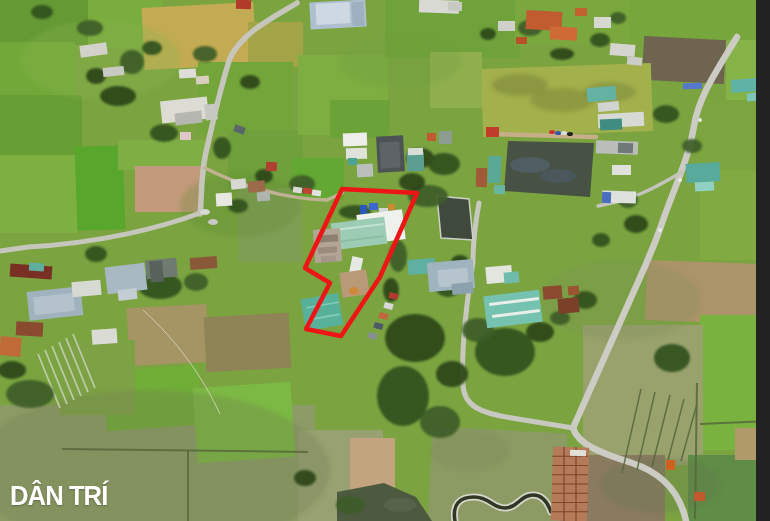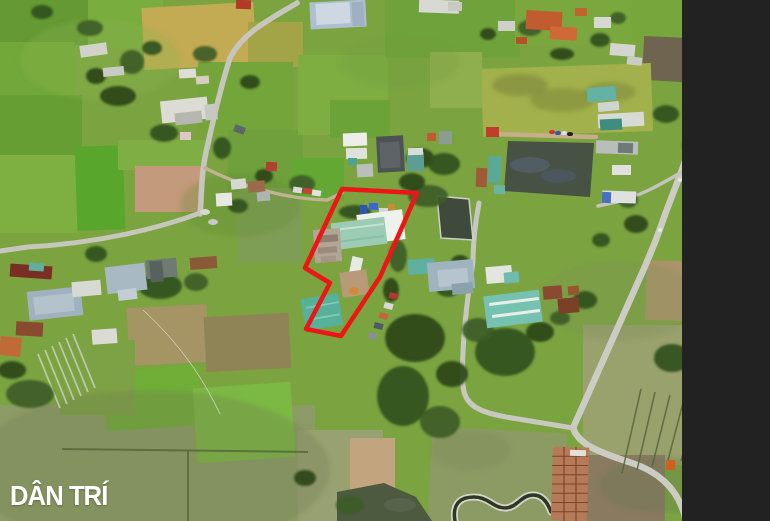--- a/index.html
+++ b/index.html
@@ -1,16 +1,16 @@
 <!DOCTYPE html>
 <html><head>
 <meta charset="utf-8">
 <style>
   html,body{margin:0;padding:0;background:#222;}
-  #stage{position:relative;width:682px;height:521px;overflow:hidden;background:#7ba441;}
+  #stage{position:relative;width:756px;height:521px;overflow:hidden;background:#7ba441;}
   #photo-svg{position:absolute;left:0;top:0;display:block;}
   #watermark{
     position:absolute;left:10px;top:482px;
     font-family:"Liberation Sans",sans-serif;
     font-weight:bold;font-size:27px;line-height:1;
     color:#ffffff;letter-spacing:-1px;
     transform:scale(.95,1.05);transform-origin:left top;
     text-shadow:0 1px 2px rgba(50,60,40,.45);
     user-select:none;
   }

